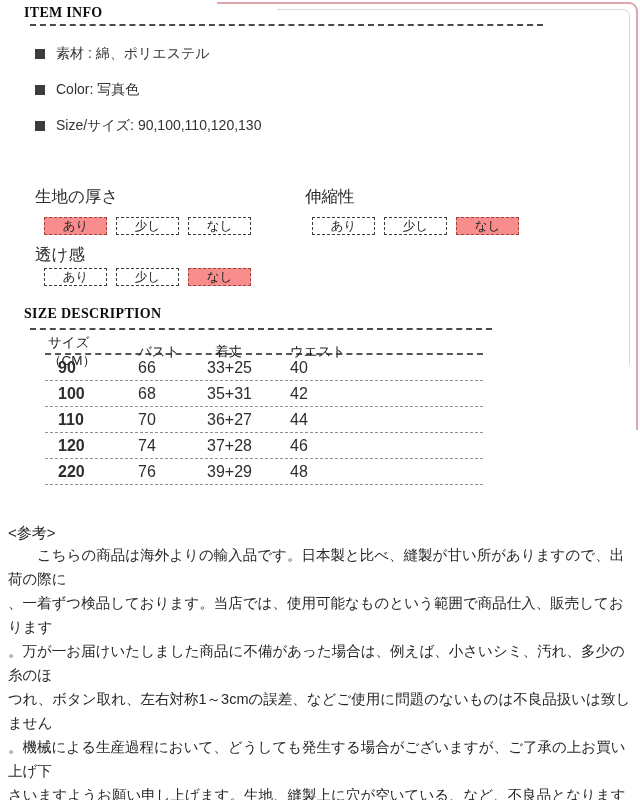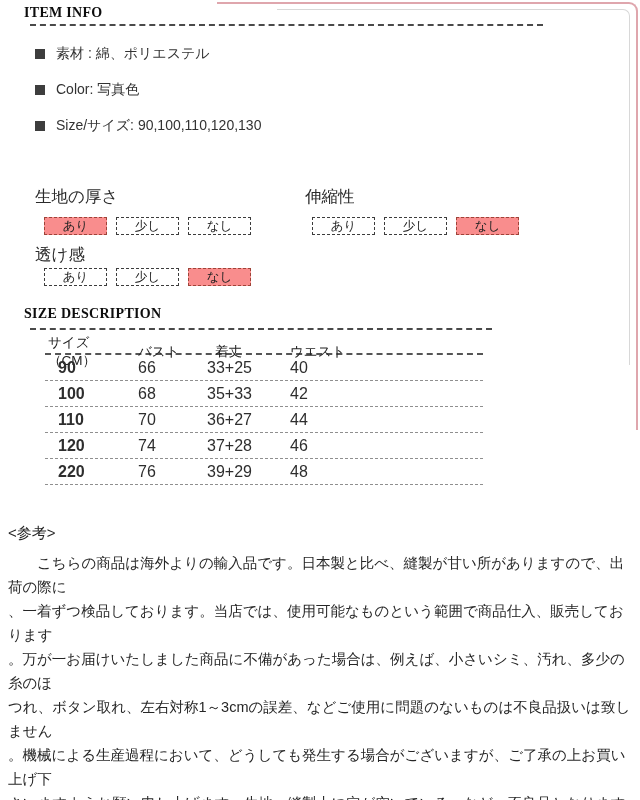--- a/index.html
+++ b/index.html
@@ -47,21 +47,21 @@
   .size-table{position:absolute;left:45px;top:334px;width:438px;font-size:16px;}
   .t-row{display:grid;grid-template-columns:90px 69px 83px 1fr;align-items:center;}
   .t-head{height:19px;border-bottom:2px dashed #555;font-size:13.5px;color:#222;}
   .t-data{height:25px;border-bottom:1px dashed #8f8f8f;}
   .t-row > div{padding-left:3px;}
   .t-head > div:nth-child(3){padding-left:11px;}
   .t-data > div:nth-child(1){padding-left:13px;font-weight:bold;}
 
   
   .ref{position:absolute;left:8px;top:524px;width:628px;color:#262626;}
-  .ref-title{font-size:15px;margin-bottom:8px;}
+  .ref-title{font-size:15px;margin-bottom:0;}
   .ref-body{font-size:14.5px;line-height:24px;white-space:pre-line;}
 </style>
 </head>
 <body>
 
 <div class="deco-outer"></div>
 <div class="deco-inner"></div>
 
 <div class="serif-title" style="top:5px;">ITEM INFO</div>
 <div class="title-underline" style="top:24px;width:513px;"></div>
@@ -114,21 +114,21 @@
   </div>
   <div class="t-row t-data">
     <div>90</div>
     <div>66</div>
     <div>33+25</div>
     <div>40</div>
   </div>
   <div class="t-row t-data">
     <div>100</div>
     <div>68</div>
-    <div>35+33</div>
+    <div>35+31</div>
     <div>42</div>
   </div>
   <div class="t-row t-data">
     <div>110</div>
     <div>70</div>
     <div>36+27</div>
     <div>44</div>
   </div>
   <div class="t-row t-data">
     <div>120</div>

